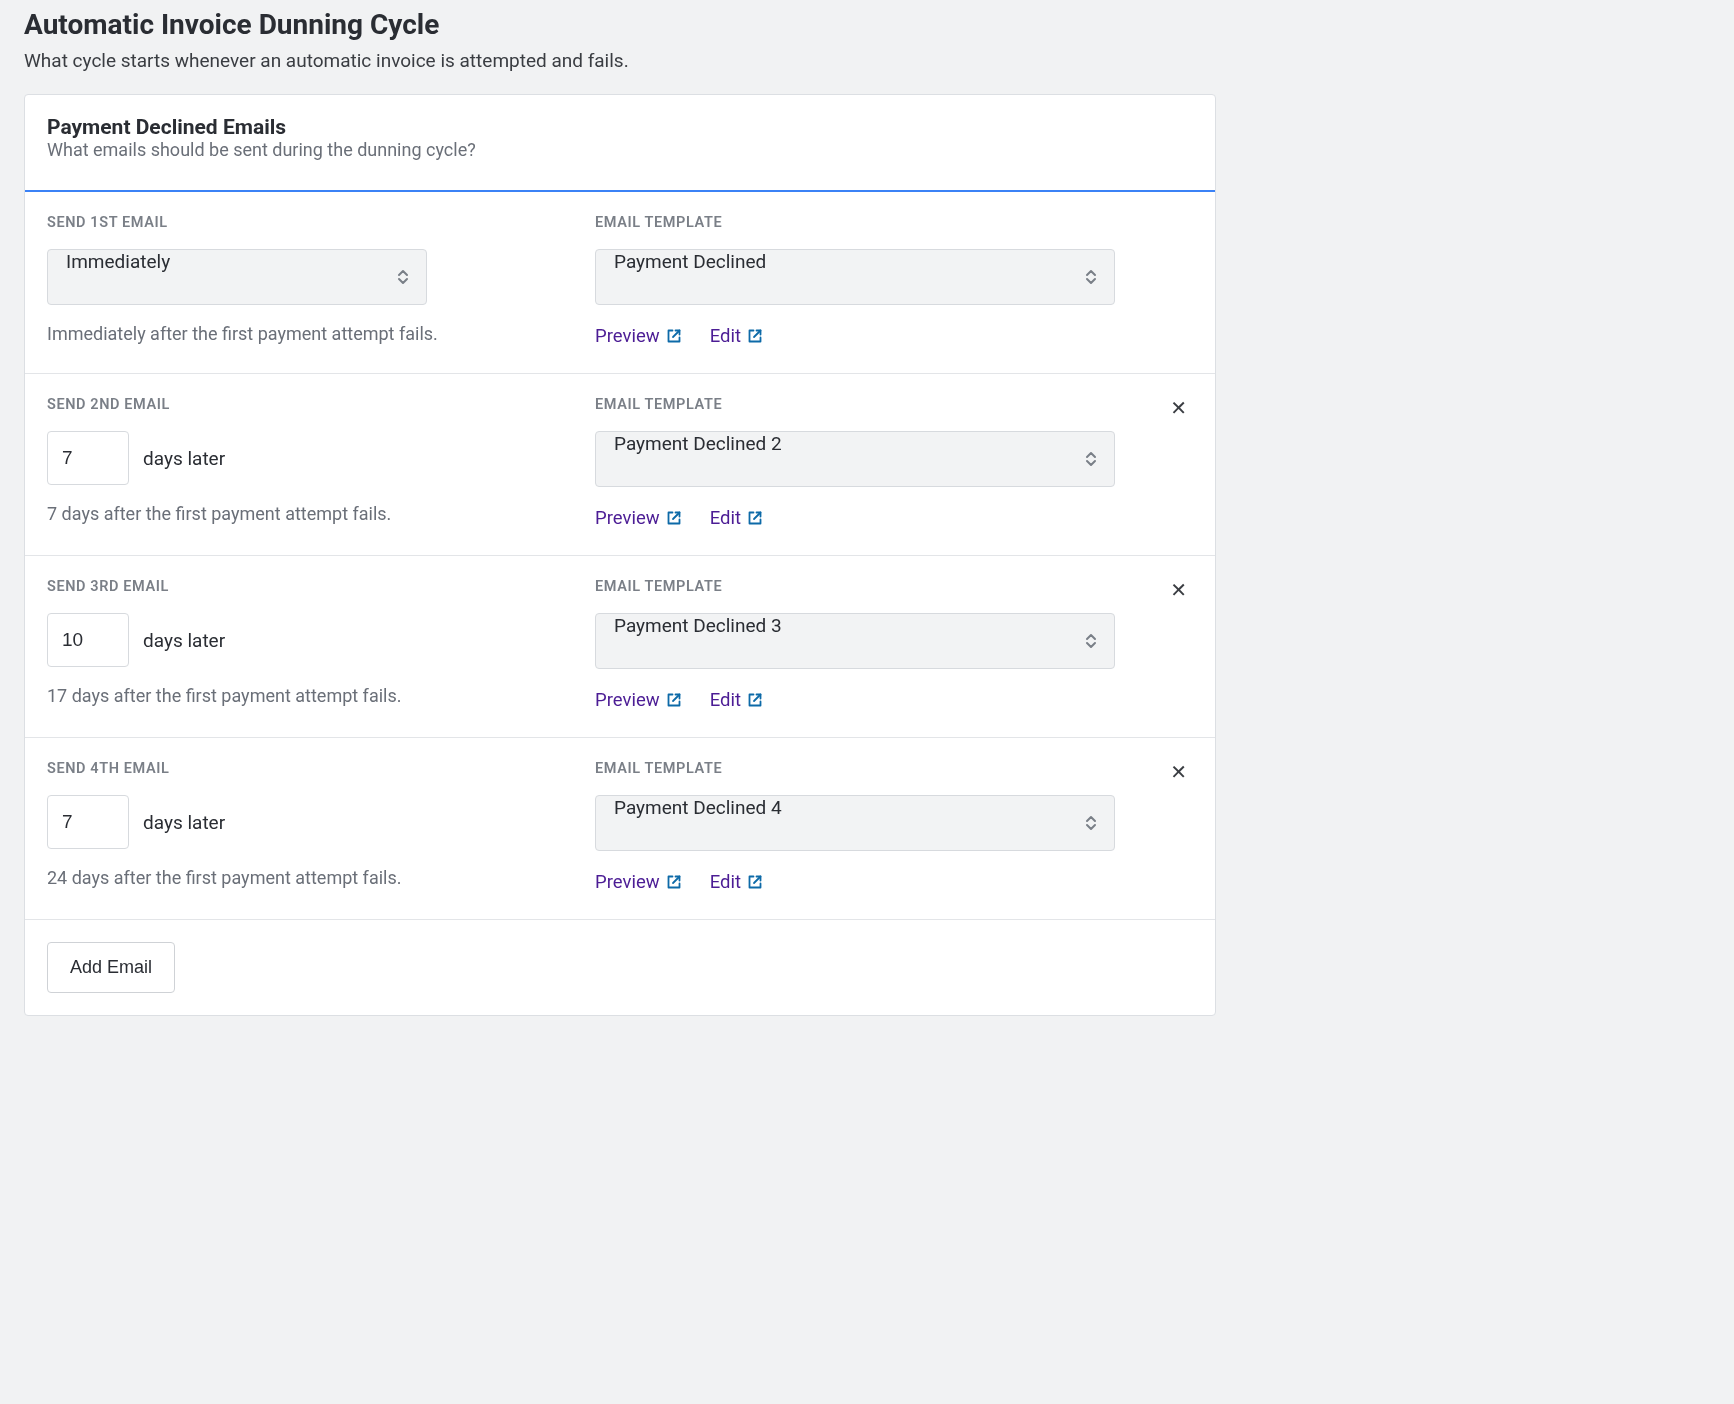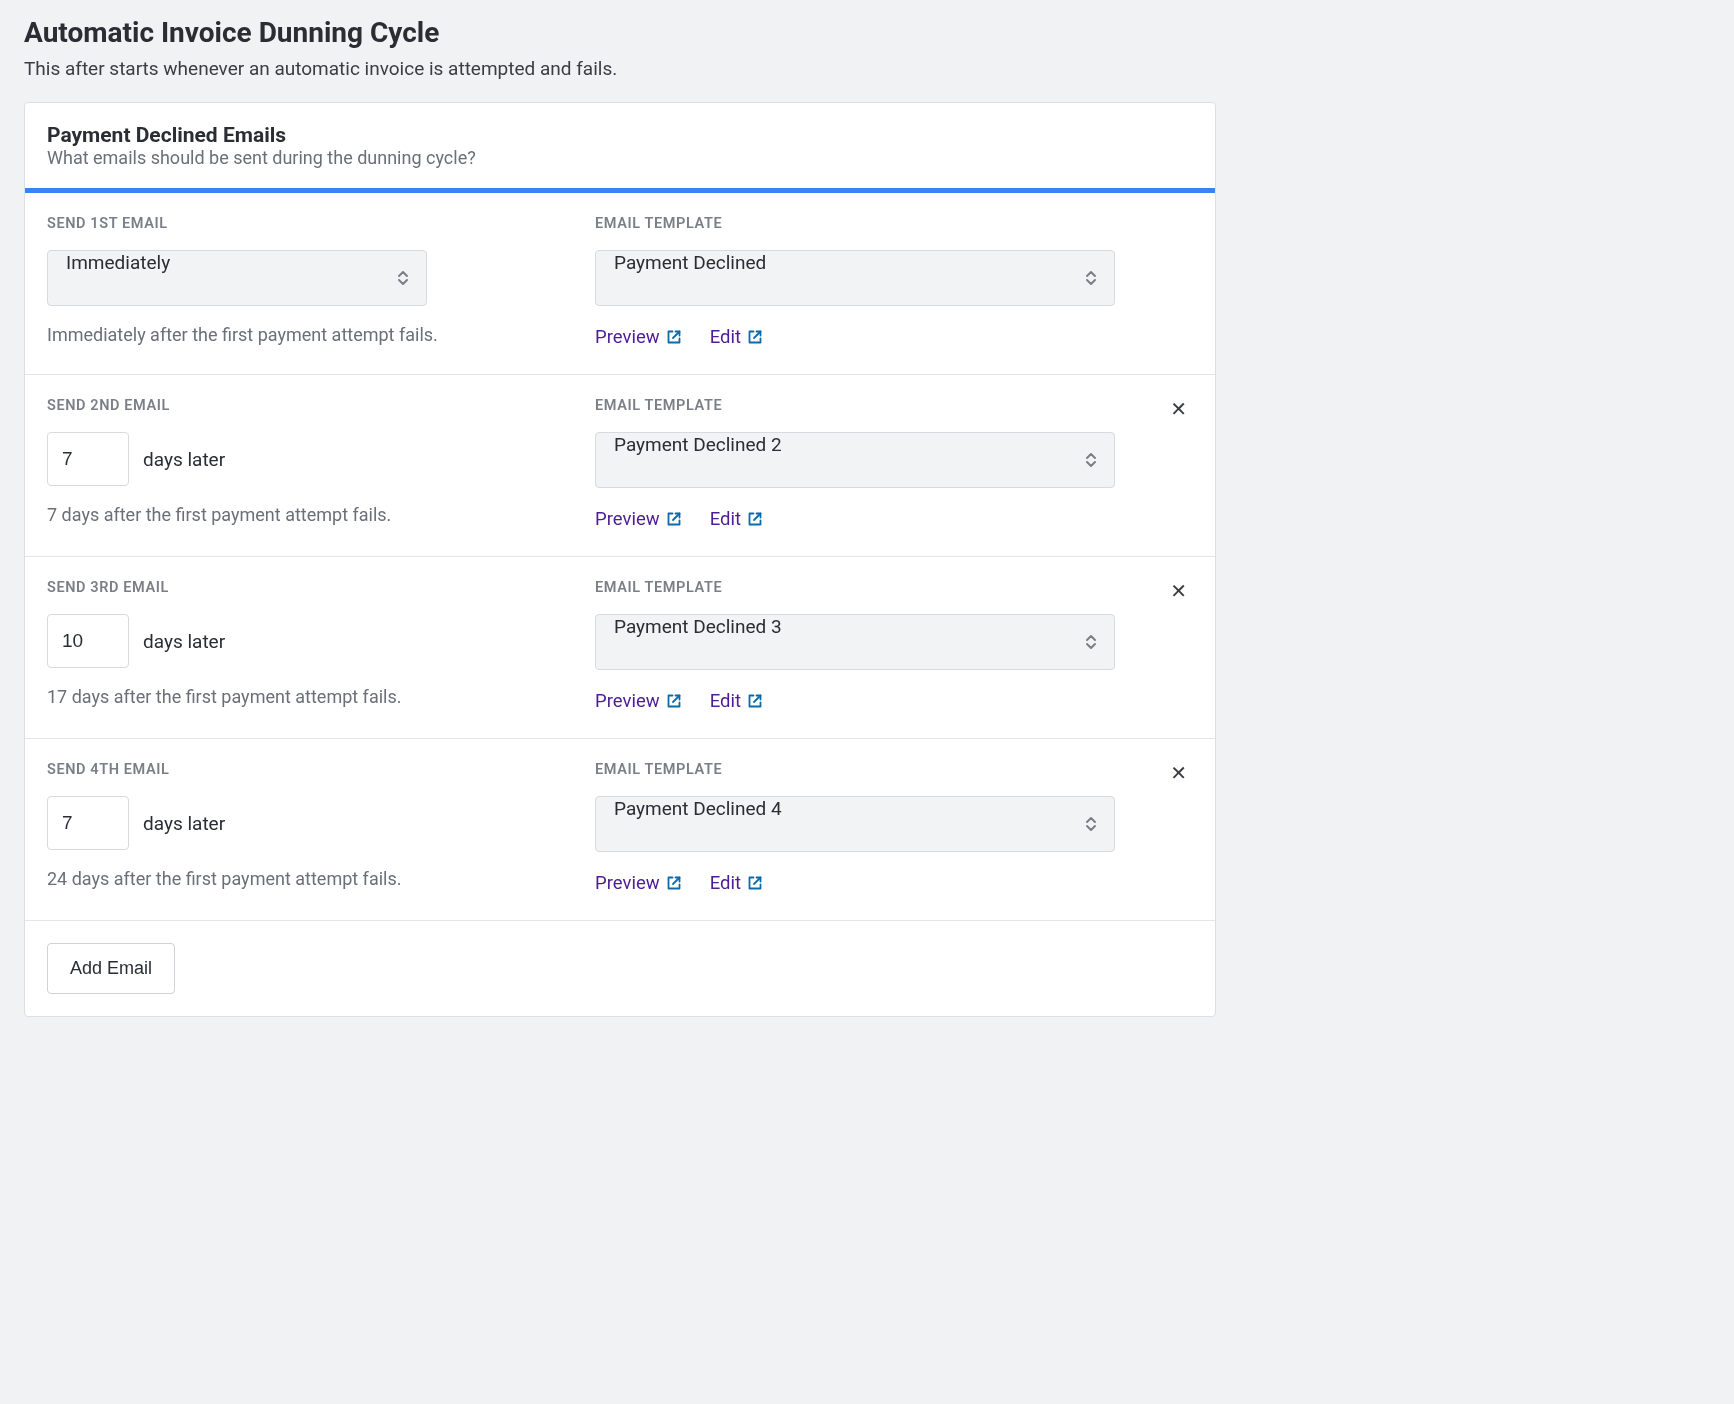--- a/index.html
+++ b/index.html
@@ -10,36 +10,36 @@
     font-size: 16px;
   }
   .page {
     padding: 0 24px 24px 24px;
     max-width: 1240px;
   }
   .page-title {
     font-size: 28px;
     font-weight: 700;
     color: #2a2d33;
-    margin-top: 16px;
+    margin-top: 8px;
   }
   .page-subtitle {
     font-size: 19px;
     color: #3a3d42;
     margin-top: 8px;
     margin-bottom: 22px;
   }
   .card {
     background: #fff;
     border: 1px solid #dcdfe3;
     border-radius: 4px;
   }
   .card-header {
-    padding: 20px 22px 20px 22px;
-    border-bottom: 5px solid #3b82f6;
+    padding: 20px 22px 30px 22px;
+    border-bottom: 2px solid #3b82f6;
   }
   .card-header h2 {
     font-size: 21px;
     font-weight: 700;
     color: #2a2d33;
   }
   .card-header p {
     font-size: 18px;
     color: #6a6f78;
     margin-top: 0;
@@ -152,21 +152,21 @@
     cursor: pointer;
   }
   .timing-col { max-width: 520px; }
   .template-col { max-width: 520px; }
 </style>
 </head>
 <body>
 
 <div class="page">
   <h1 class="page-title">Automatic Invoice Dunning Cycle</h1>
-  <p class="page-subtitle">This after starts whenever an automatic invoice is attempted and fails.</p>
+  <p class="page-subtitle">What cycle starts whenever an automatic invoice is attempted and fails.</p>
 
   <div class="card">
     <div class="card-header">
       <h2>Payment Declined Emails</h2>
       <p>What emails should be sent during the dunning cycle?</p>
     </div>
 
     <div id="rows-container">
 
     <div class="email-row">

